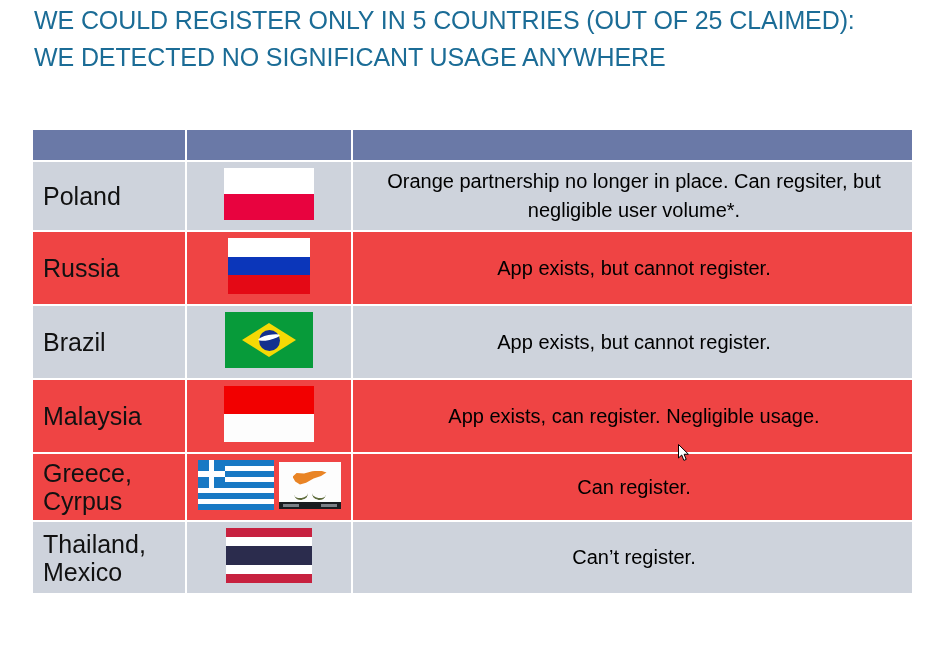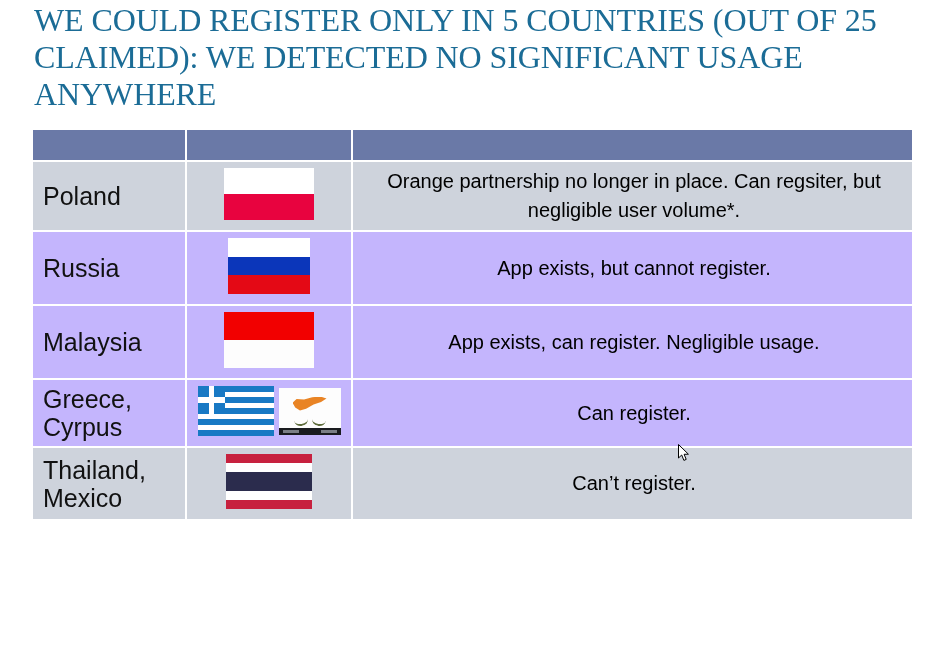--- a/index.html
+++ b/index.html
@@ -15,22 +15,22 @@
     position: relative;
   }
 
   
   #slide-title {
     position: absolute;
     left: 34px;
     top: 2px;
     width: 850px;
     color: #1b6c96;
-    font-family: Liberation Serif, serif;
-    font-size: 32px;
+    font-family: Liberation Sans, sans-serif;
+    font-size: 25px;
     font-weight: 400;
     line-height: 37px;
     letter-spacing: -0.1px;
     white-space: pre-wrap;
   }
 
   
   #country-table {
     position: absolute;
     left: 33px;
@@ -52,21 +52,21 @@
   .col-note    { width: 560px; }
 
   
   .header-row td {
     background: #6a79a7;
     height: 30px;
   }
 
   
   .row-dark  td { background: #ced3dc; }
-  .row-light td { background: #c4b5fd; }
+  .row-light td { background: #ef4444; }
 
   .cell-country {
     padding: 4px 0 4px 10px !important;
     font-family: "Liberation Sans", sans-serif;
     font-size: 25px;
     color: #111111;
     line-height: 28px;
   }
   .cell-note {
     padding: 4px 8px 4px 11px !important;
@@ -289,20 +289,33 @@
     <tr class="row-light">
       <td class="cell-country">Russia</td>
       <td class="cell-flag">
         <span class="flag-wrap">
           <span class="flag flag-russia"></span>
         </span>
       </td>
       <td class="cell-note">App exists, but cannot register.</td>
     </tr>
 
+    <tr class="row-dark">
+      <td class="cell-country">Brazil</td>
+      <td class="cell-flag">
+        <span class="flag-wrap">
+          <span class="flag flag-brazil">
+            <span class="rhombus"></span>
+            <span class="globe"></span>
+            <span class="band"></span>
+          </span>
+        </span>
+      </td>
+      <td class="cell-note">App exists, but cannot register.</td>
+    </tr>
 
     <tr class="row-light">
       <td class="cell-country">Malaysia</td>
       <td class="cell-flag">
         <span class="flag-wrap">
           <span class="flag flag-indonesia"></span>
         </span>
       </td>
       <td class="cell-note">App exists, can register. Negligible usage.</td>
     </tr>

